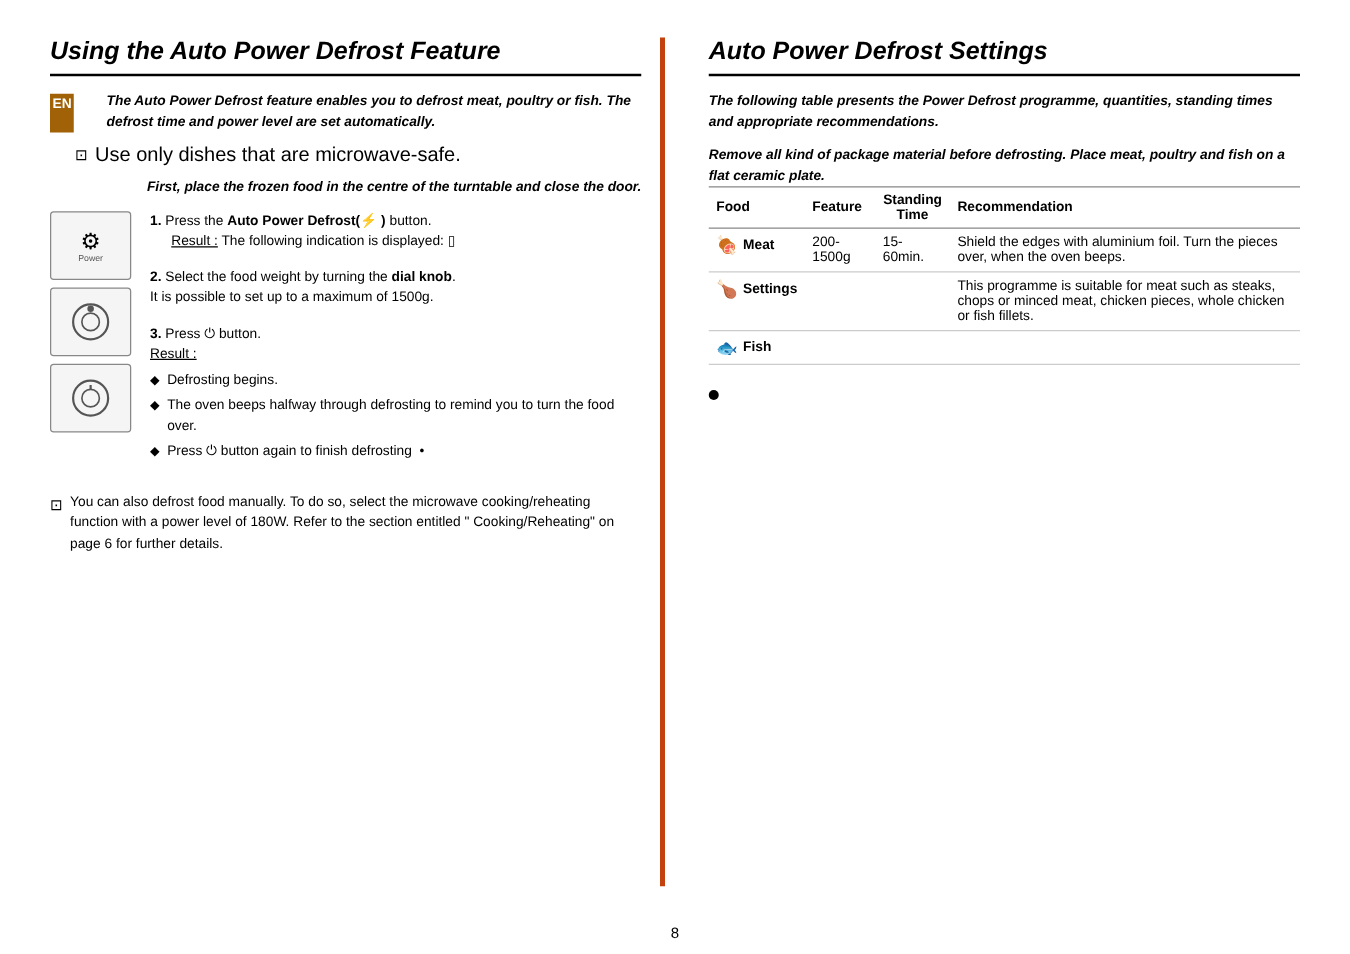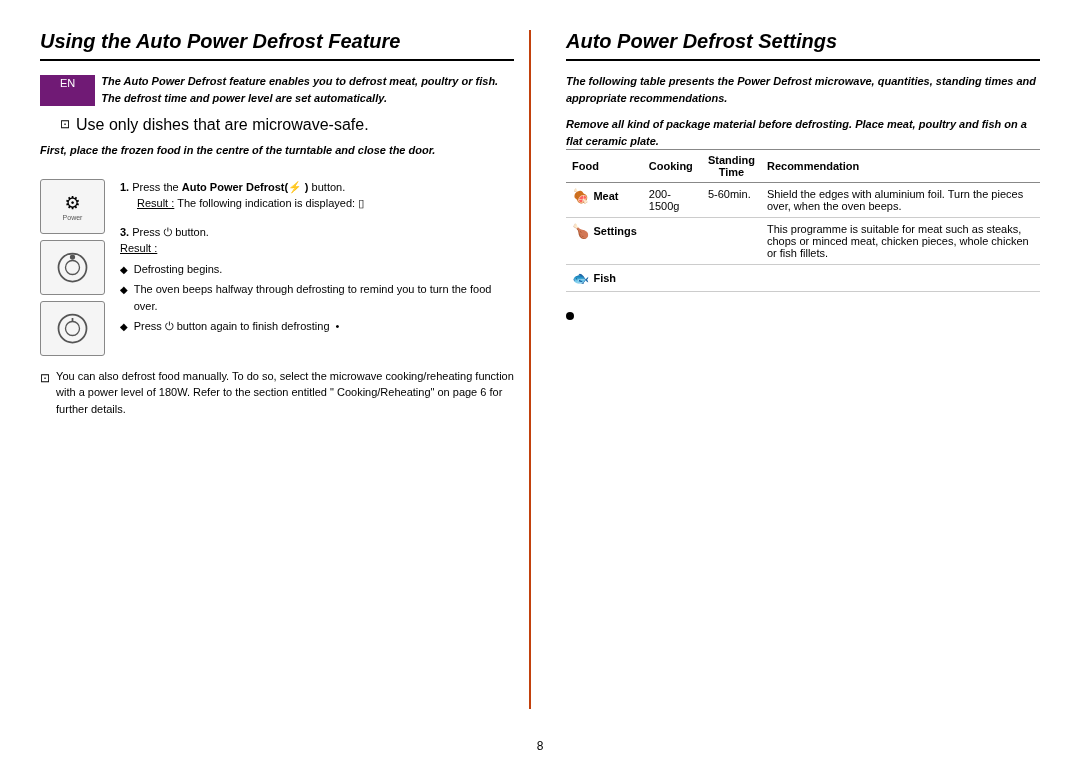--- a/index.html
+++ b/index.html
@@ -15,74 +15,76 @@
     }
     .page {
       display: flex;
       flex: 1;
       padding: 30px 40px 20px 40px;
       gap: 20px;
     }
     .left-column {
       flex: 1;
       padding-right: 15px;
-      border-right: 2px solid #c2410c;
+      border-right: 4px solid #c2410c;
     }
     .right-column {
       flex: 1;
       padding-left: 15px;
     }
     .section-title {
       font-size: 20px;
       font-style: italic;
       font-weight: bold;
       border-bottom: 2px solid #000;
       padding-bottom: 6px;
       margin-bottom: 12px;
     }
     .en-badge {
       display: inline-block;
-      background: #701a75;
+      background: #a16207;
       color: #fff;
-      font-weight: normal;
-      font-size: 11px;
-      padding: 2px 20px;
+      font-weight: bold;
+      font-size: 11px;
+      padding: 2px 2px;
       margin-right: 6px;
       vertical-align: top;
       margin-top: 2px;
     }
     .intro-block {
       display: flex;
       margin-bottom: 10px;
     }
     .intro-text {
       font-style: italic;
       font-weight: bold;
       font-size: 11px;
       line-height: 1.5;
+      margin-left: 20px;
     }
     .note-block {
       display: flex;
       align-items: flex-start;
       margin: 8px 0 8px 20px;
       gap: 6px;
     }
     .note-icon {
       font-size: 12px;
       margin-top: 1px;
     }
     .note-text {
       font-size: 16px;
     }
     .italic-bold {
       font-style: italic;
       font-weight: bold;
-      margin-bottom: 20px;
-      font-size: 11px;
-      line-height: 1.5;
+      margin-bottom: 10px;
+      font-size: 11px;
+      line-height: 1.5;
+      text-align: right;
     }
     .steps-area {
       display: flex;
       gap: 10px;
       margin-bottom: 12px;
     }
     .icons-column {
       display: flex;
       flex-direction: column;
       gap: 6px;
@@ -241,20 +243,25 @@
 
         <div class="step">
           <span class="step-num">1.</span>
           Press the <strong>Auto Power Defrost(⚡ )</strong> button.<br>
           <span class="result-indent" style="display:block; margin-left: 17px;">
             <span class="underline">Result :</span>
             <span> The following indication is displayed: ▯</span>
           </span>
         </div>
 
+        <div class="step">
+          <span class="step-num">2.</span>
+          Select the food weight by turning the <strong>dial knob</strong>.<br>
+          <span>It is possible to set up to a maximum of 1500g.</span>
+        </div>
 
         <div class="step">
           <span class="step-num">3.</span>
           Press ⏻ button.<br>
           <span class="underline">Result :</span>
           <div style="margin-top: 4px;">
             <div class="bullet-item">
               <span class="diamond">◆</span>
               <span>Defrosting begins.</span>
             </div>
@@ -274,44 +281,44 @@
 
     <div class="bottom-note">
       <span class="note-icon">⊡</span>
       <span>You can also defrost food manually. To do so, select the microwave cooking/reheating function with a power level of 180W. Refer to the section entitled " Cooking/Reheating" on page 6 for further details.</span>
     </div>
   </div>
 
   <div class="right-column">
     <div class="section-title">Auto Power Defrost Settings</div>
 
-    <div class="right-intro">The following table presents the Power Defrost microwave, quantities, standing times and appropriate recommendations.</div>
+    <div class="right-intro">The following table presents the Power Defrost programme, quantities, standing times and appropriate recommendations.</div>
 
     <div class="remove-text">Remove all kind of package material before defrosting. Place meat, poultry and fish on a flat ceramic plate.</div>
 
     <table class="defrost-table">
       <thead>
         <tr>
           <th>Food</th>
-          <th>Cooking</th>
+          <th>Feature</th>
           <th style="white-space: pre-line; text-align: center;">Standing
 Time</th>
           <th>Recommendation</th>
         </tr>
       </thead>
       <tbody>
         <tr>
           <td>
             <div class="food-cell">
               <span style="font-size:14px;">🍖</span>
               <strong>Meat</strong>
             </div>
           </td>
           <td>200-1500g</td>
-          <td>5-60min.</td>
+          <td>15-60min.</td>
           <td>Shield the edges with aluminium foil. Turn the pieces over, when the oven beeps.</td>
         </tr>
         <tr>
           <td>
             <div class="food-cell">
               <span style="font-size:14px;">🍗</span>
               <strong>Settings</strong>
             </div>
           </td>
           <td></td>

